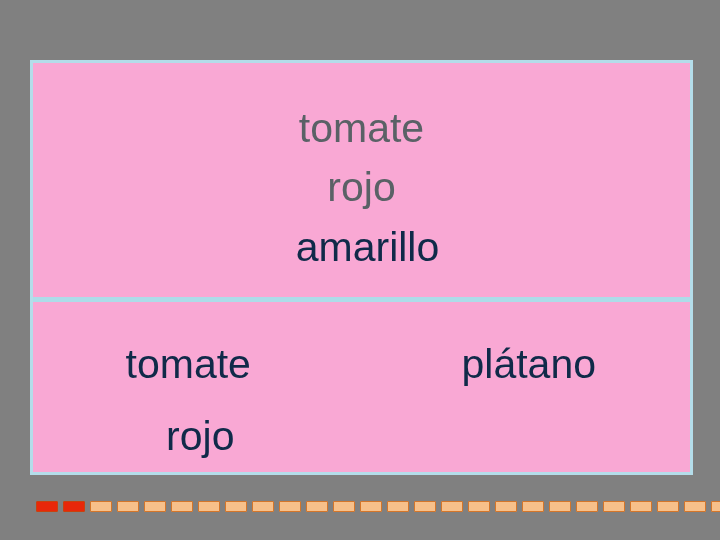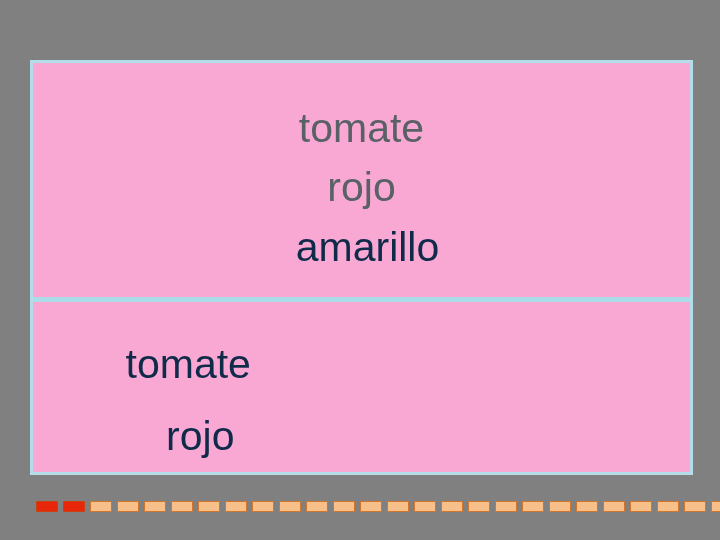--- a/index.html
+++ b/index.html
@@ -115,20 +115,21 @@
   <div id="top-section">
     <div class="word-line word-dim">tomate</div>
     <div class="word-line word-dim">rojo</div>
     <div class="word-line word-dark">amarillo</div>
   </div>
 
   <div id="bottom-section">
 
     <div class="word-row">
       <div class="cell cell-left">tomate</div>
+      <div class="cell cell-right">plátano</div>
     </div>
 
     <div class="word-row">
       <div class="cell cell-right">rojo</div>
     </div>
 
   </div>
 </div>
 
 <div id="progress-rule">

